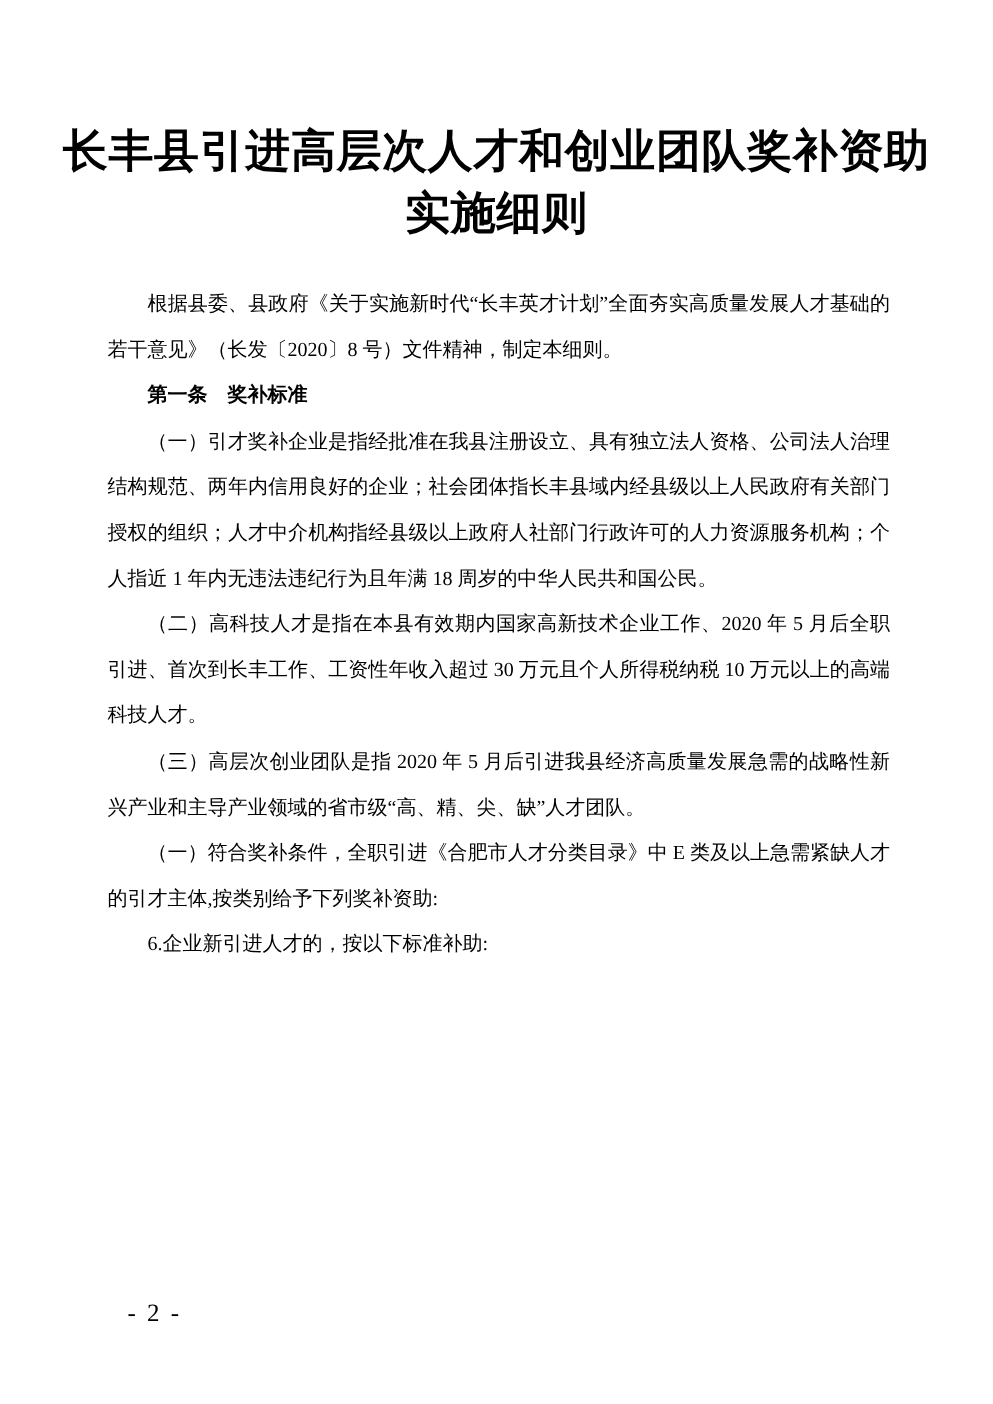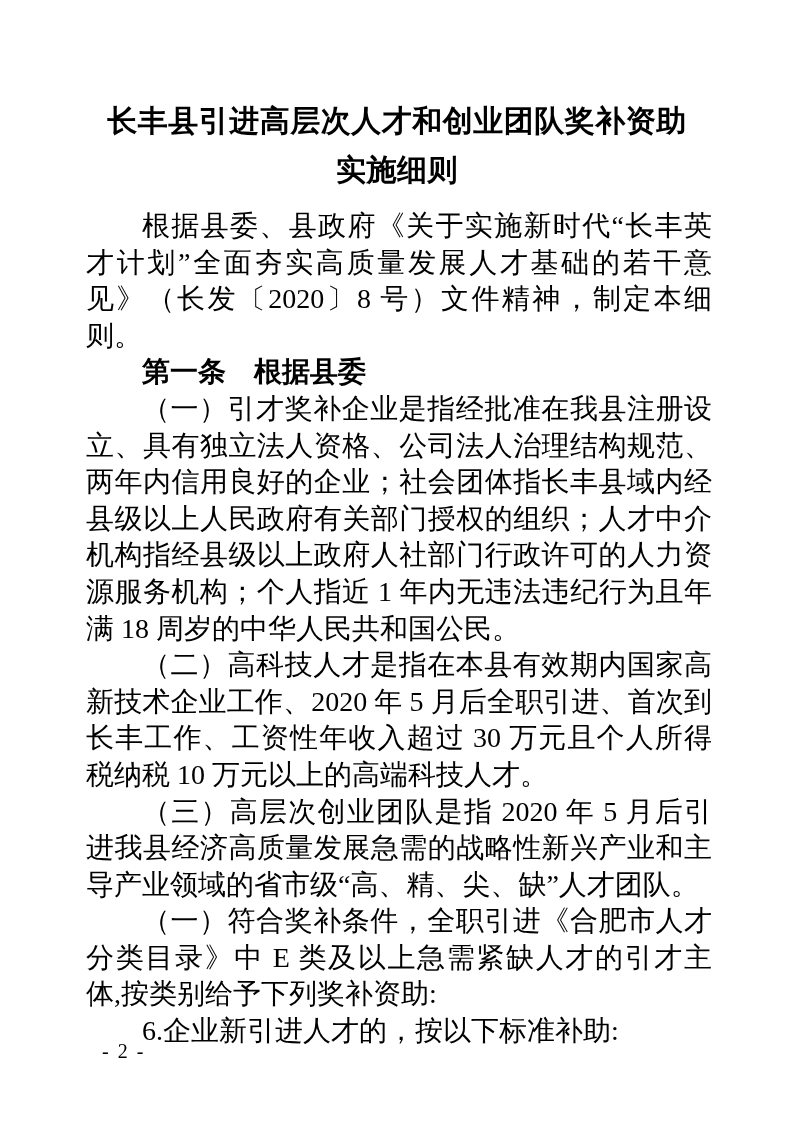--- a/index.html
+++ b/index.html
@@ -18,33 +18,33 @@
   }
   .doc-title {
     position: absolute;
     top: 96px;
     left: 42px;
     right: 42px;
     margin: 0;
     text-align: center;
     font-family: "Liberation Sans", "DejaVu Sans", sans-serif;
     font-weight: 700;
-    font-size: 30px;
+    font-size: 36px;
     line-height: 49px;
     letter-spacing: 0.5px;
   }
   .doc-title .title-line {
     display: block;
   }
   .doc-body {
     position: absolute;
-    top: 208px;
+    top: 226px;
     left: 86px;
     width: 626px;
-    font-size: 28px;
+    font-size: 16px;
     line-height: 36.6px;
     text-align: justify;
     text-justify: inter-ideograph;
   }
   .doc-body p {
     margin: 0;
     padding: 0;
     text-indent: 2em;
   }
   .doc-body p.heading {
@@ -66,21 +66,21 @@
 
 <div class="page">
 
   <h1 class="doc-title">
     <span class="title-line">长丰县引进高层次人才和创业团队奖补资助</span>
     <span class="title-line">实施细则</span>
   </h1>
 
   <div class="doc-body" id="doc-body">
       <p class="para">根据县委、县政府《关于实施新时代“长丰英才计划”全面夯实高质量发展人才基础的若干意见》（长发〔2020〕8 号）文件精神，制定本细则。</p>
-      <p class="heading">第一条　根据县委</p>
+      <p class="heading">第一条　奖补标准</p>
       <p class="para">（一）引才奖补企业是指经批准在我县注册设立、具有独立法人资格、公司法人治理结构规范、两年内信用良好的企业；社会团体指长丰县域内经县级以上人民政府有关部门授权的组织；人才中介机构指经县级以上政府人社部门行政许可的人力资源服务机构；个人指近 1 年内无违法违纪行为且年满 18 周岁的中华人民共和国公民。</p>
       <p class="para">（二）高科技人才是指在本县有效期内国家高新技术企业工作、2020 年 5 月后全职引进、首次到长丰工作、工资性年收入超过 30 万元且个人所得税纳税 10 万元以上的高端科技人才。</p>
       <p class="para">（三）高层次创业团队是指 2020 年 5 月后引进我县经济高质量发展急需的战略性新兴产业和主导产业领域的省市级“高、精、尖、缺”人才团队。</p>
       <p class="para">（一）符合奖补条件，全职引进《合肥市人才分类目录》中 E 类及以上急需紧缺人才的引才主体,按类别给予下列奖补资助:</p>
       <p class="para">6.企业新引进人才的，按以下标准补助:</p>
     </div>
 
   <div class="page-number">- 2 -</div>
 
 </div>

